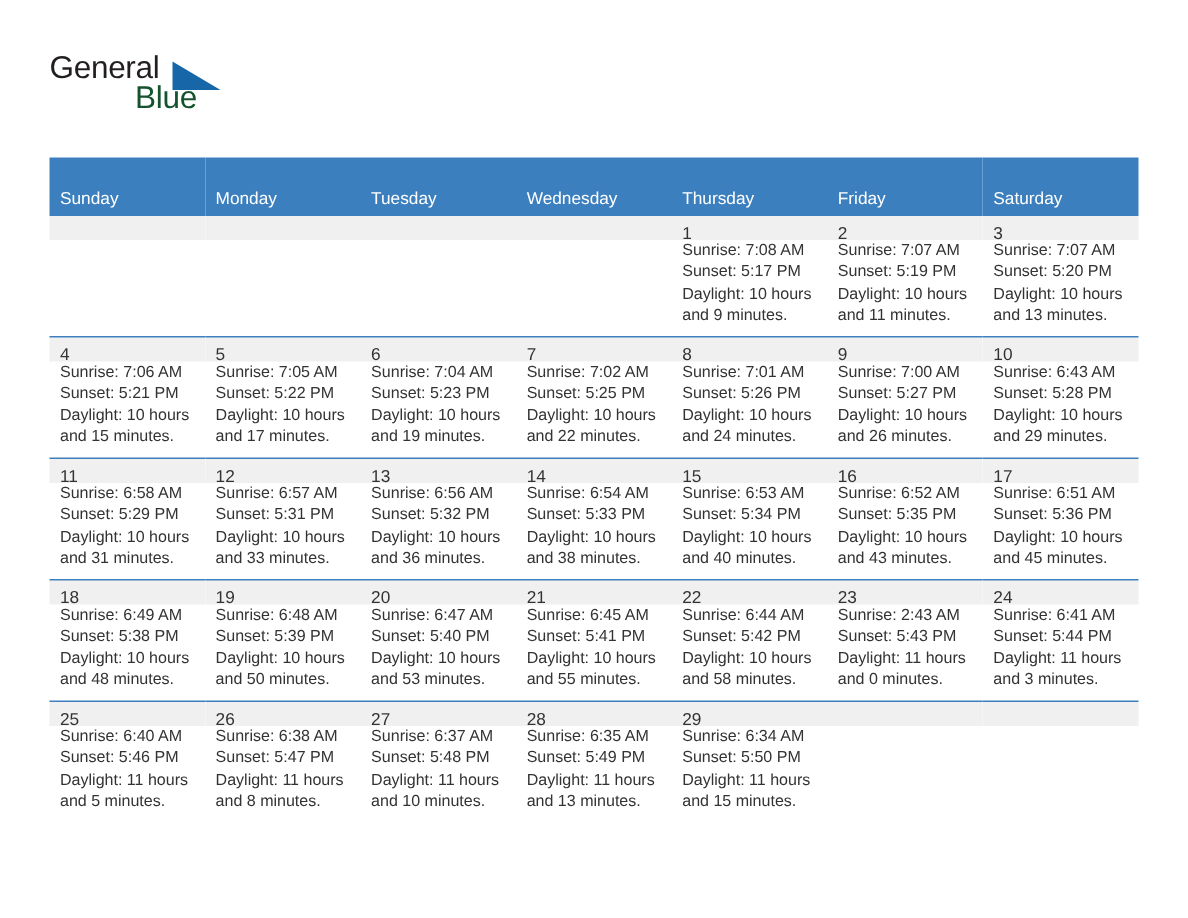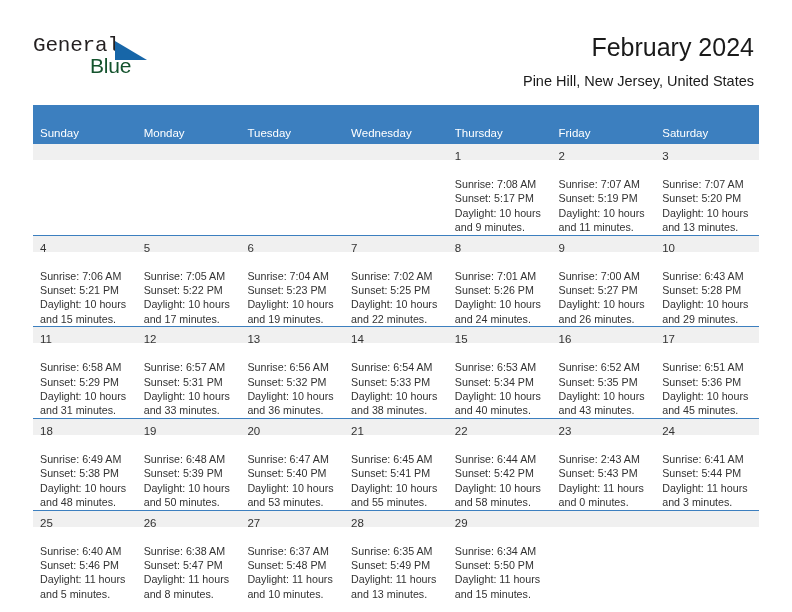--- a/index.html
+++ b/index.html
@@ -35,21 +35,21 @@
     width: 180px;
     height: 46px;
   }
   .brand-general {
     position: absolute;
     left: 0;
     top: 0;
     font-size: 21px;
     letter-spacing: -0.2px;
     color: #231f20;
-    font-family: Liberation Mono, monospace;
+    font-family: Liberation Sans, sans-serif;
     text-align: right;
   }
   .brand-blue {
     position: absolute;
     left: 57px;
     top: 20px;
     font-size: 21px;
     letter-spacing: -0.2px;
     color: #14532d;
     font-family: "Liberation Sans", sans-serif;
@@ -119,21 +119,21 @@
     height: 16px;
     padding: 2px 0 0 7px;
     box-sizing: border-box;
   }
   .daynum {
     font-size: 11.5px;
     color: #333333;
     line-height: 13px;
   }
   .cell-body {
-    padding: 17px 6px 0 7px;
+    padding: 0 6px 0 7px;
   }
   .cell-line {
     font-size: 10.7px;
     line-height: 14.4px;
     color: #333333;
     white-space: nowrap;
   }
   td.empty .daynum-band {
     background: #f0f0f0;
   }
@@ -141,24 +141,20 @@
 </head>
 <body>
 
 <div class="page">
 
   <div class="header">
     <div class="brand">
       <span class="brand-general">General</span>
       <span class="brand-tri"></span>
       <span class="brand-blue">Blue</span>
-    </div>
-    <div class="title-block">
-      <div class="cal-title">February 2024</div>
-      <div class="cal-location">Pine Hill, New Jersey, United States</div>
     </div>
   </div>
 
   <table class="calendar">
     <thead>
       <tr>
         <th>Sunday</th>
         <th>Monday</th>
         <th>Tuesday</th>
         <th>Wednesday</th>

